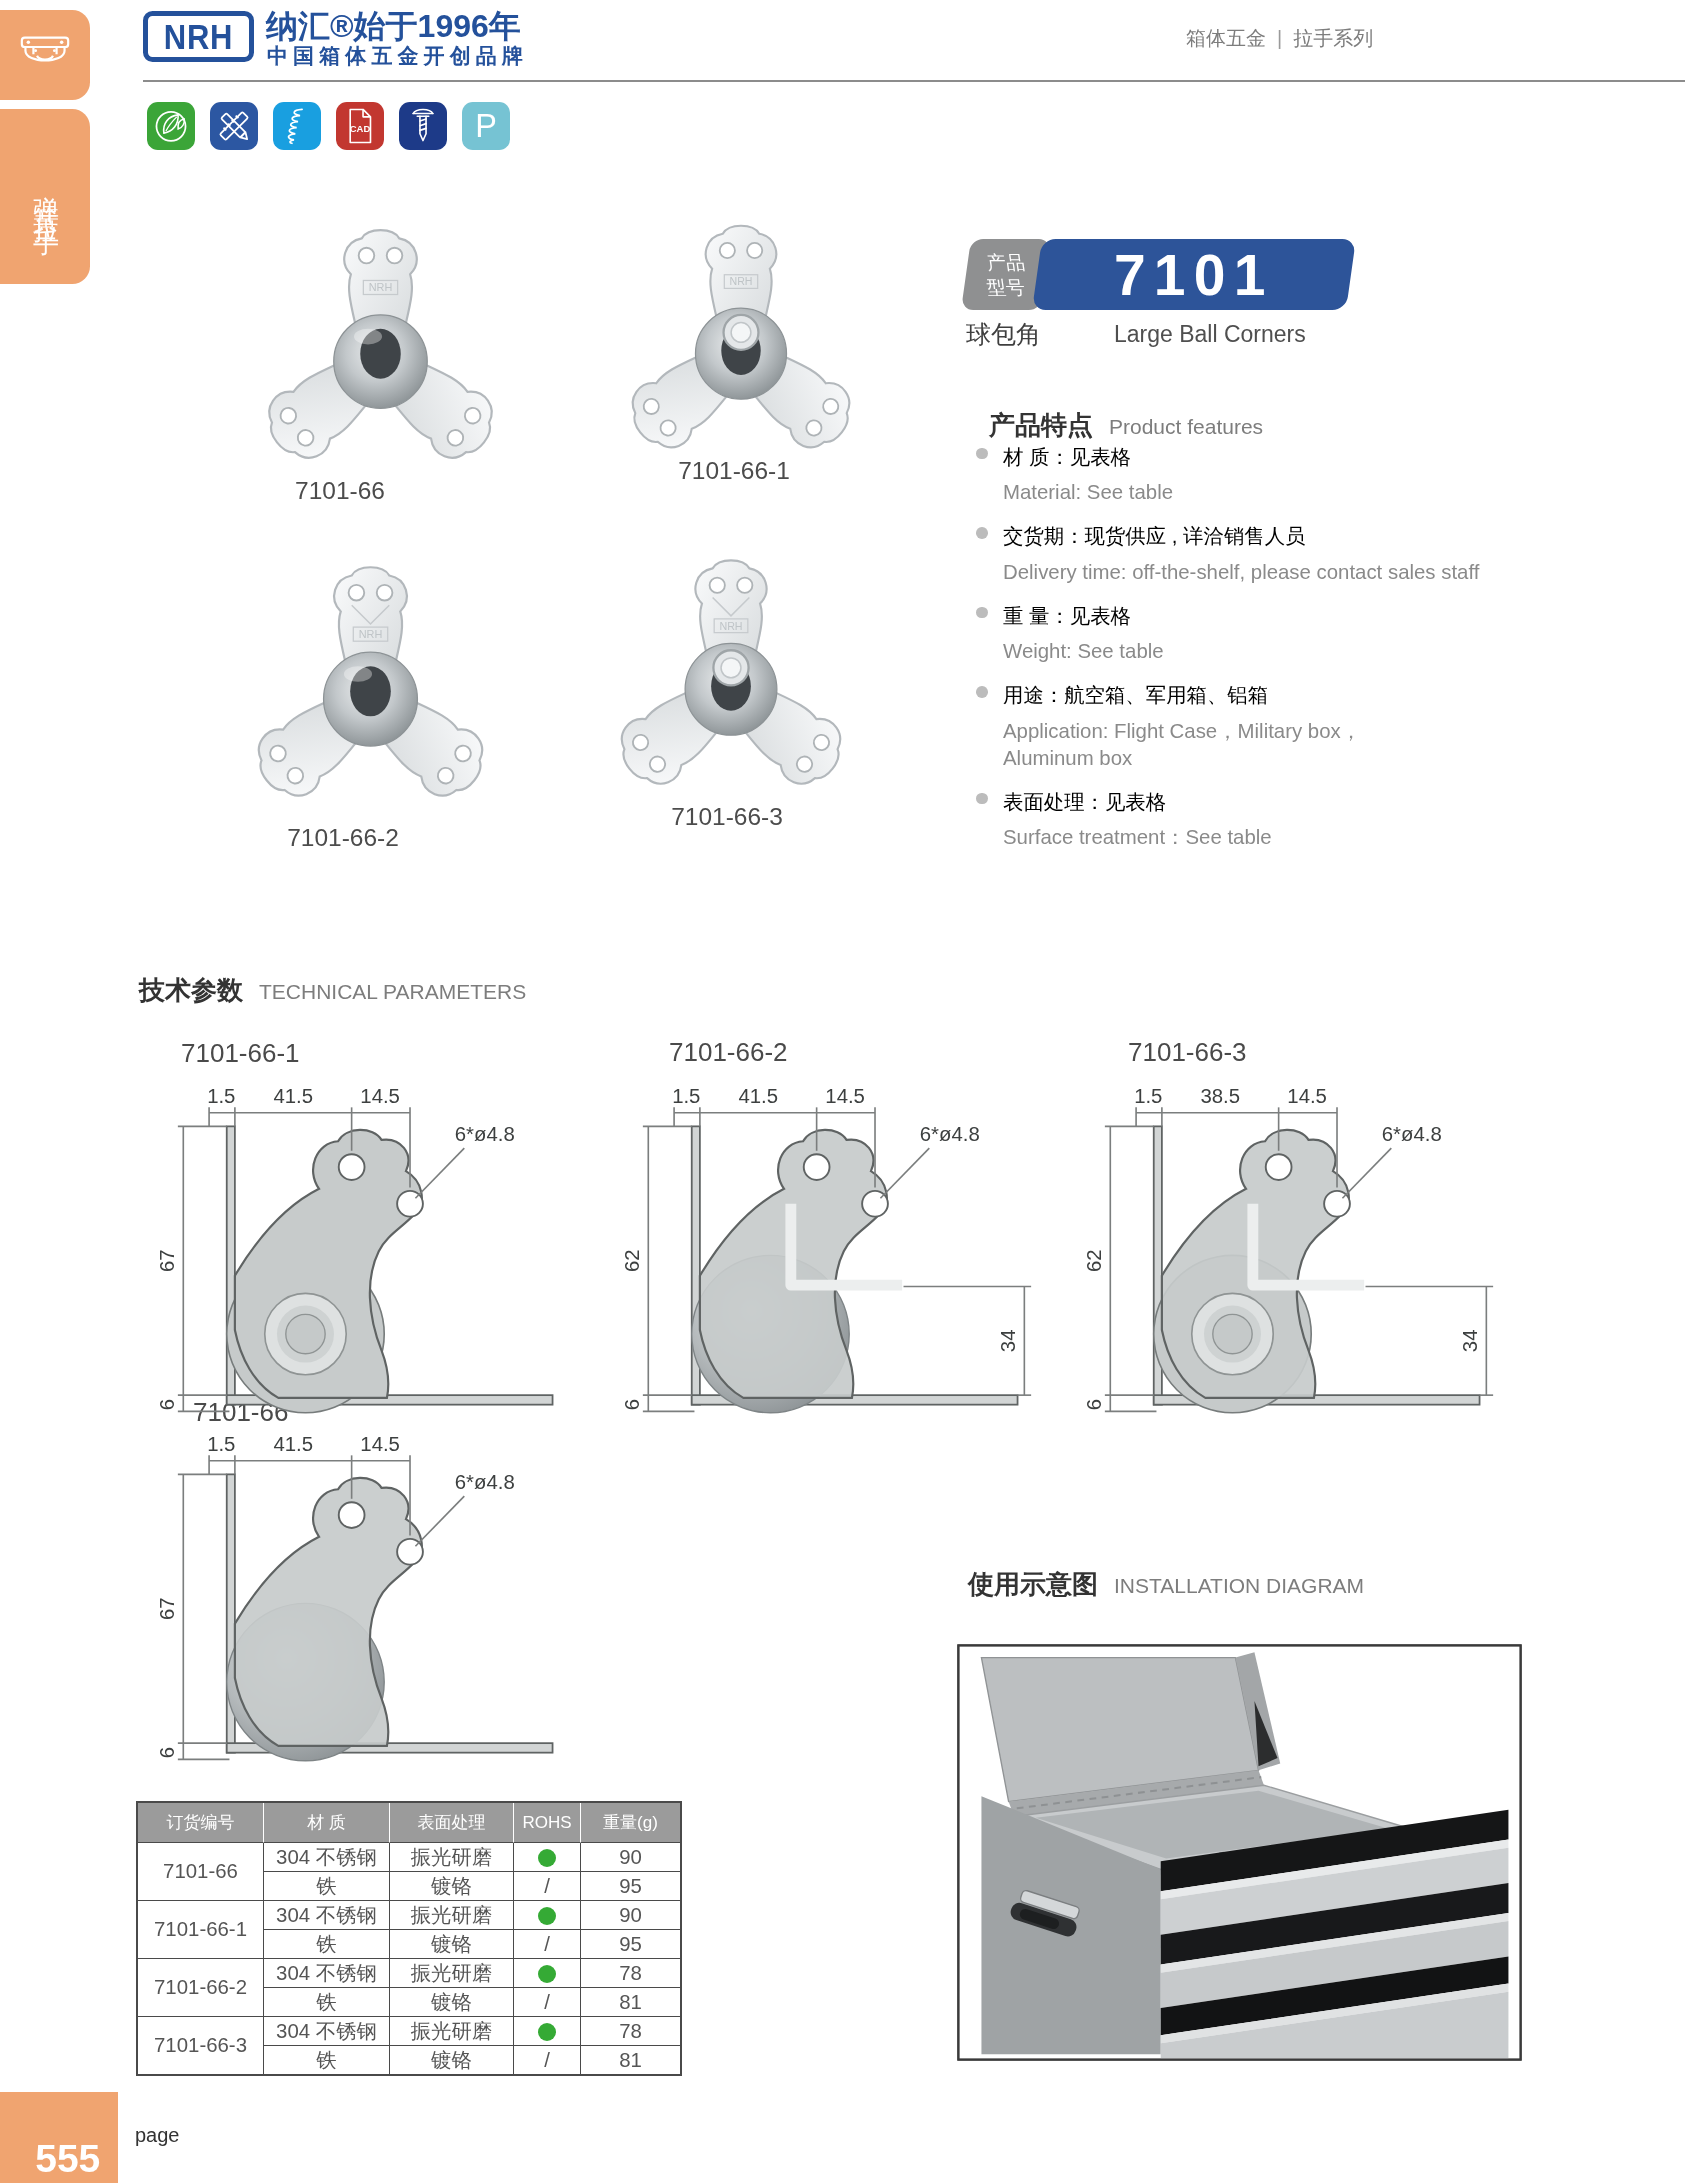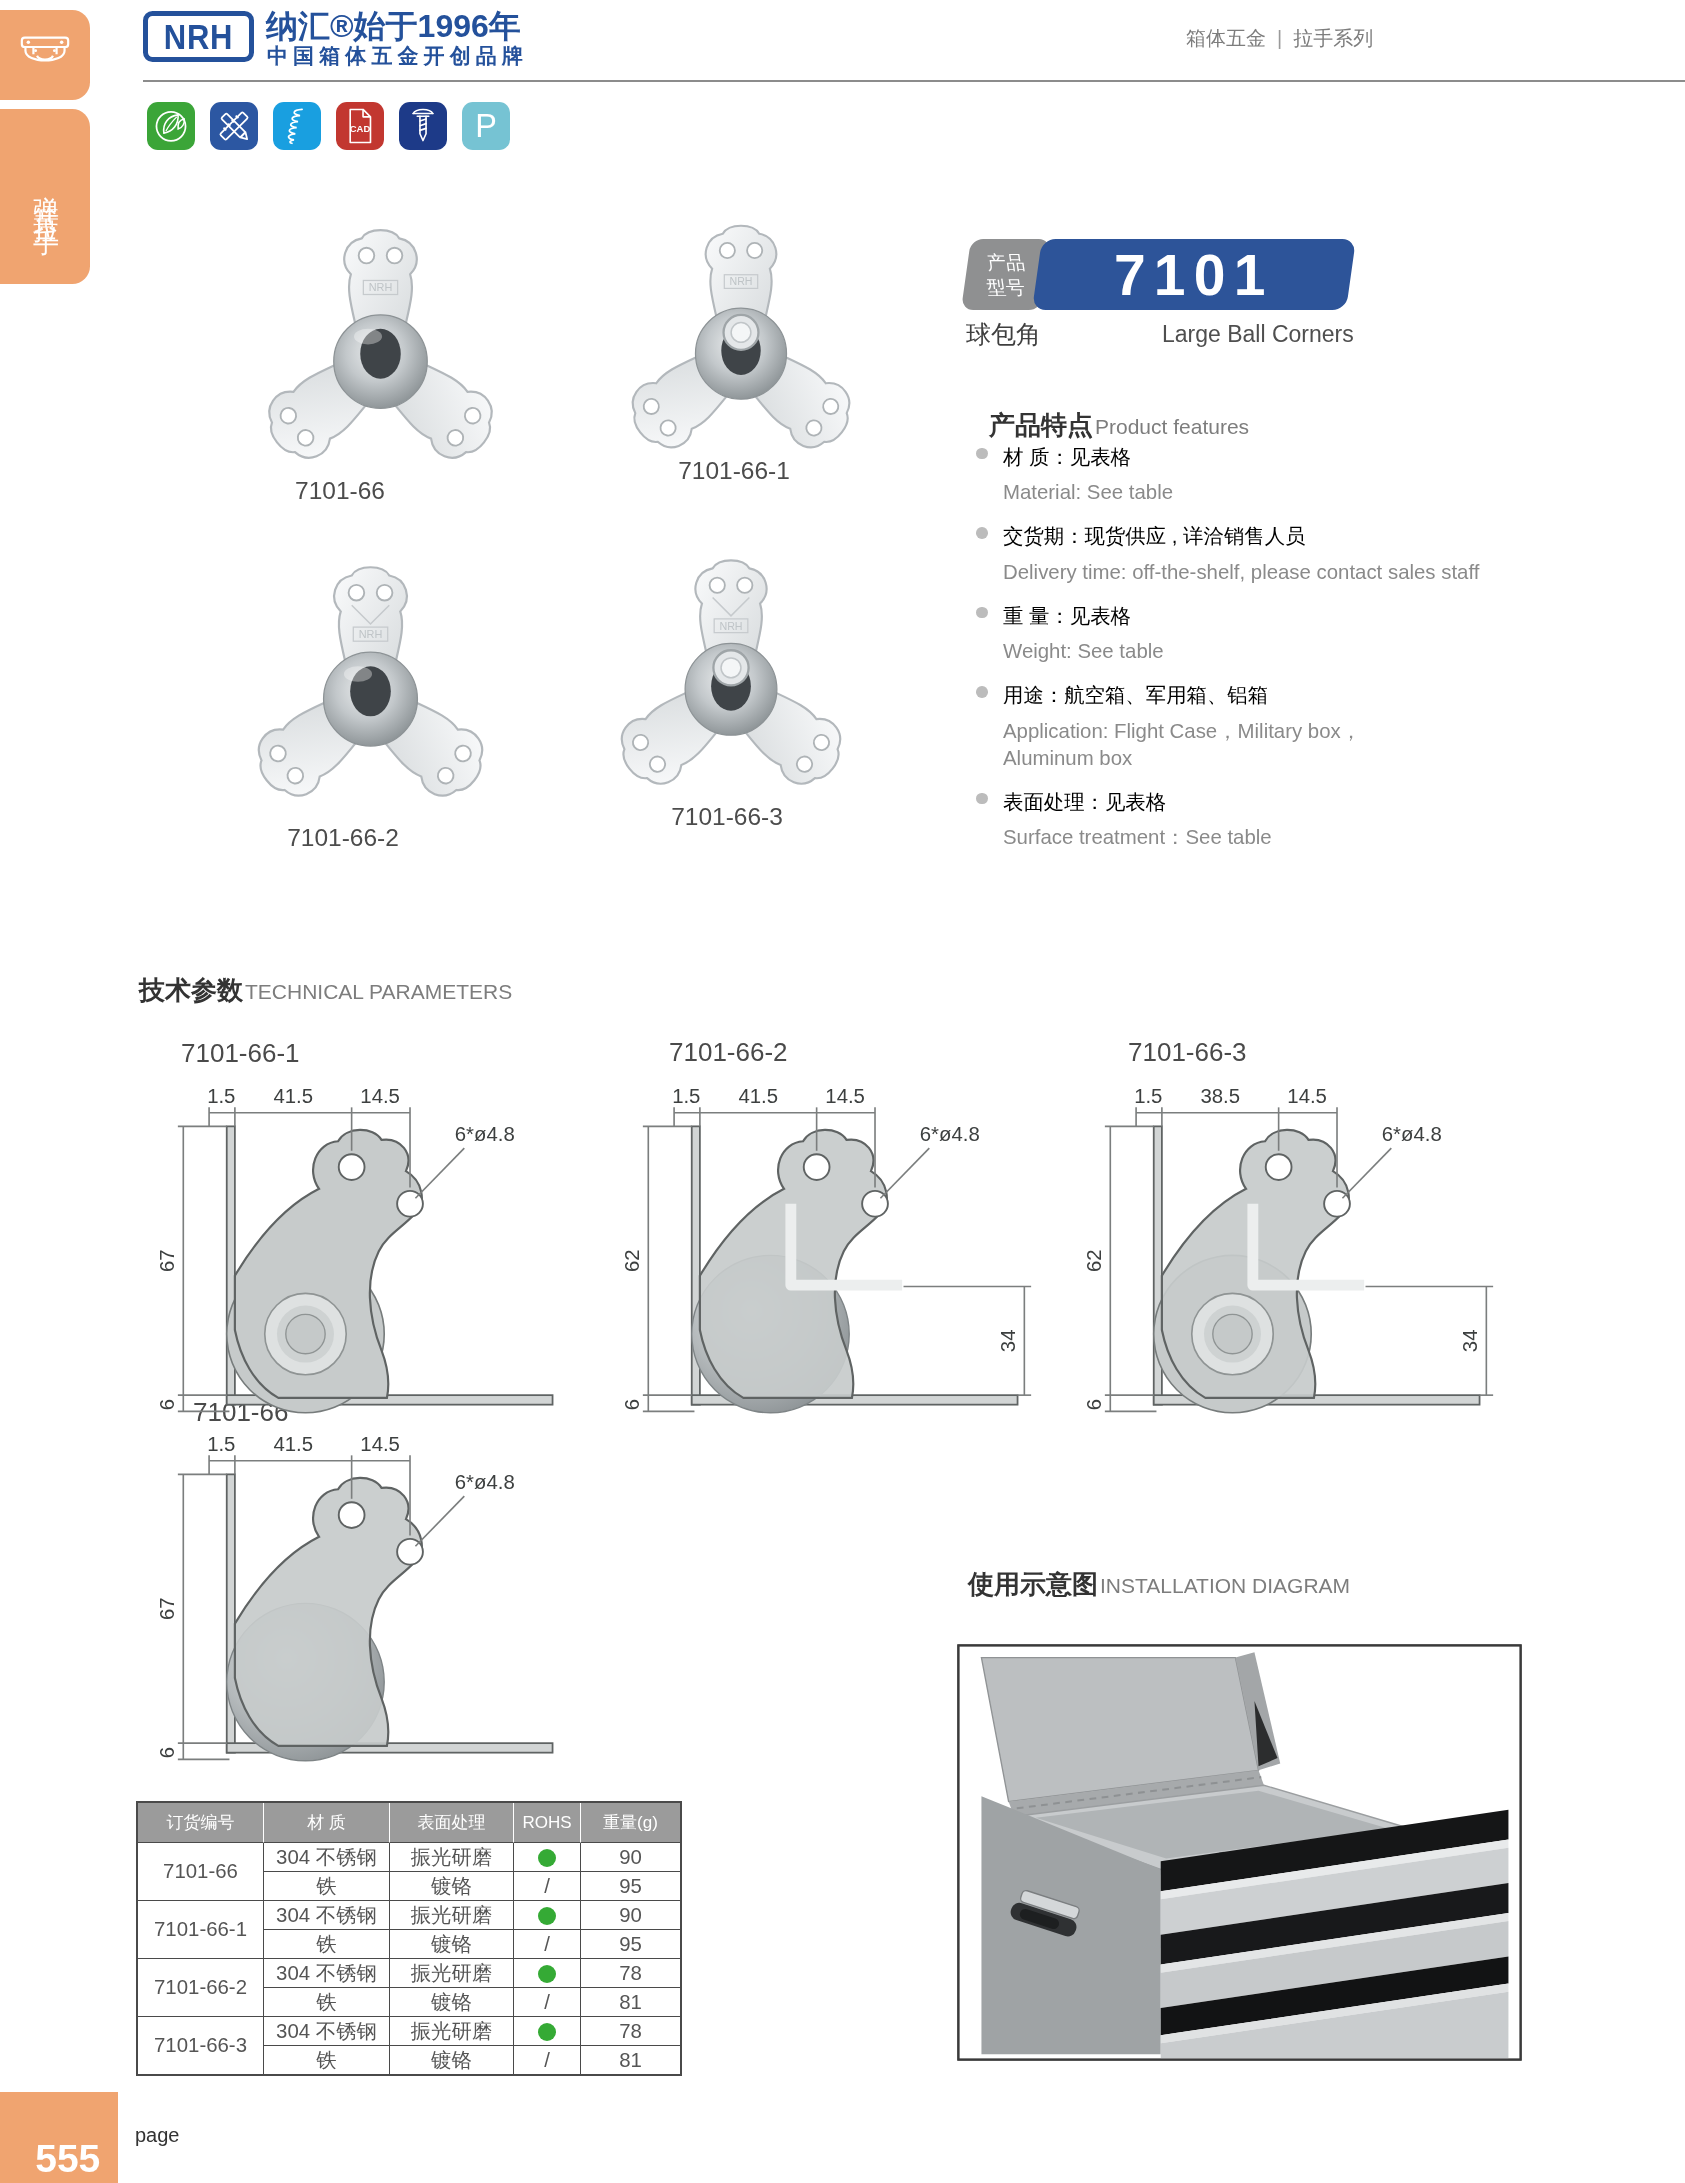--- a/index.html
+++ b/index.html
@@ -30,22 +30,22 @@
   .plabel{position:absolute;width:272px;text-align:center;font-size:24.5px;color:#4c4c4c;}
 
   
   .badge-gray{position:absolute;left:966px;top:239px;width:80px;height:71px;background:var(--badgegray);
               border-radius:12.2px;transform:skewX(-8deg);display:flex;align-items:center;justify-content:center;}
   .badge-gray div{color:#fff;font-size:19px;line-height:25px;text-align:center;transform:skewX(8deg);}
   .badge-blue{position:absolute;left:1037px;top:239px;width:314px;height:71px;background:var(--badgeblue);
               border-radius:13.6px;transform:skewX(-8deg);display:flex;align-items:center;justify-content:center;}
   .badge-blue div{color:#fff;font-size:57px;font-weight:bold;letter-spacing:8.2px;transform:skewX(8deg);}
   .name-cn{position:absolute;left:966px;top:318px;font-size:25px;color:#3f3f3f;}
-  .name-en{position:absolute;left:1114px;top:321px;font-size:23px;color:#4f4f4f;margin-left:48px;}
-  .sect-title{position:absolute;display:flex;align-items:baseline;gap:2px;}
+  .name-en{position:absolute;left:1114px;top:321px;font-size:23px;color:#4f4f4f;}
+  .sect-title{position:absolute;display:flex;align-items:baseline;gap:16px;}
   .sect-title .cn{font-size:26px;font-weight:bold;color:#333;}
   .sect-title .en{font-size:21px;color:#7d7d7d;}
   .features{position:absolute;left:976px;top:443px;width:544px;}
   .feat{position:relative;padding-left:27px;margin-bottom:16.3px;}
   .feat .bullet{position:absolute;left:0;top:4.8px;width:11.6px;height:11.6px;border-radius:50%;background:#bcbcbc;}
   .feat .fcn{font-size:20.4px;color:#000000;margin-bottom:8.2px;}
   .feat .fen{font-size:20.4px;color:#8a8a8a;line-height:27px;}
 
   
   .dlabel{position:absolute;font-size:26px;color:#4a4a4a;}

